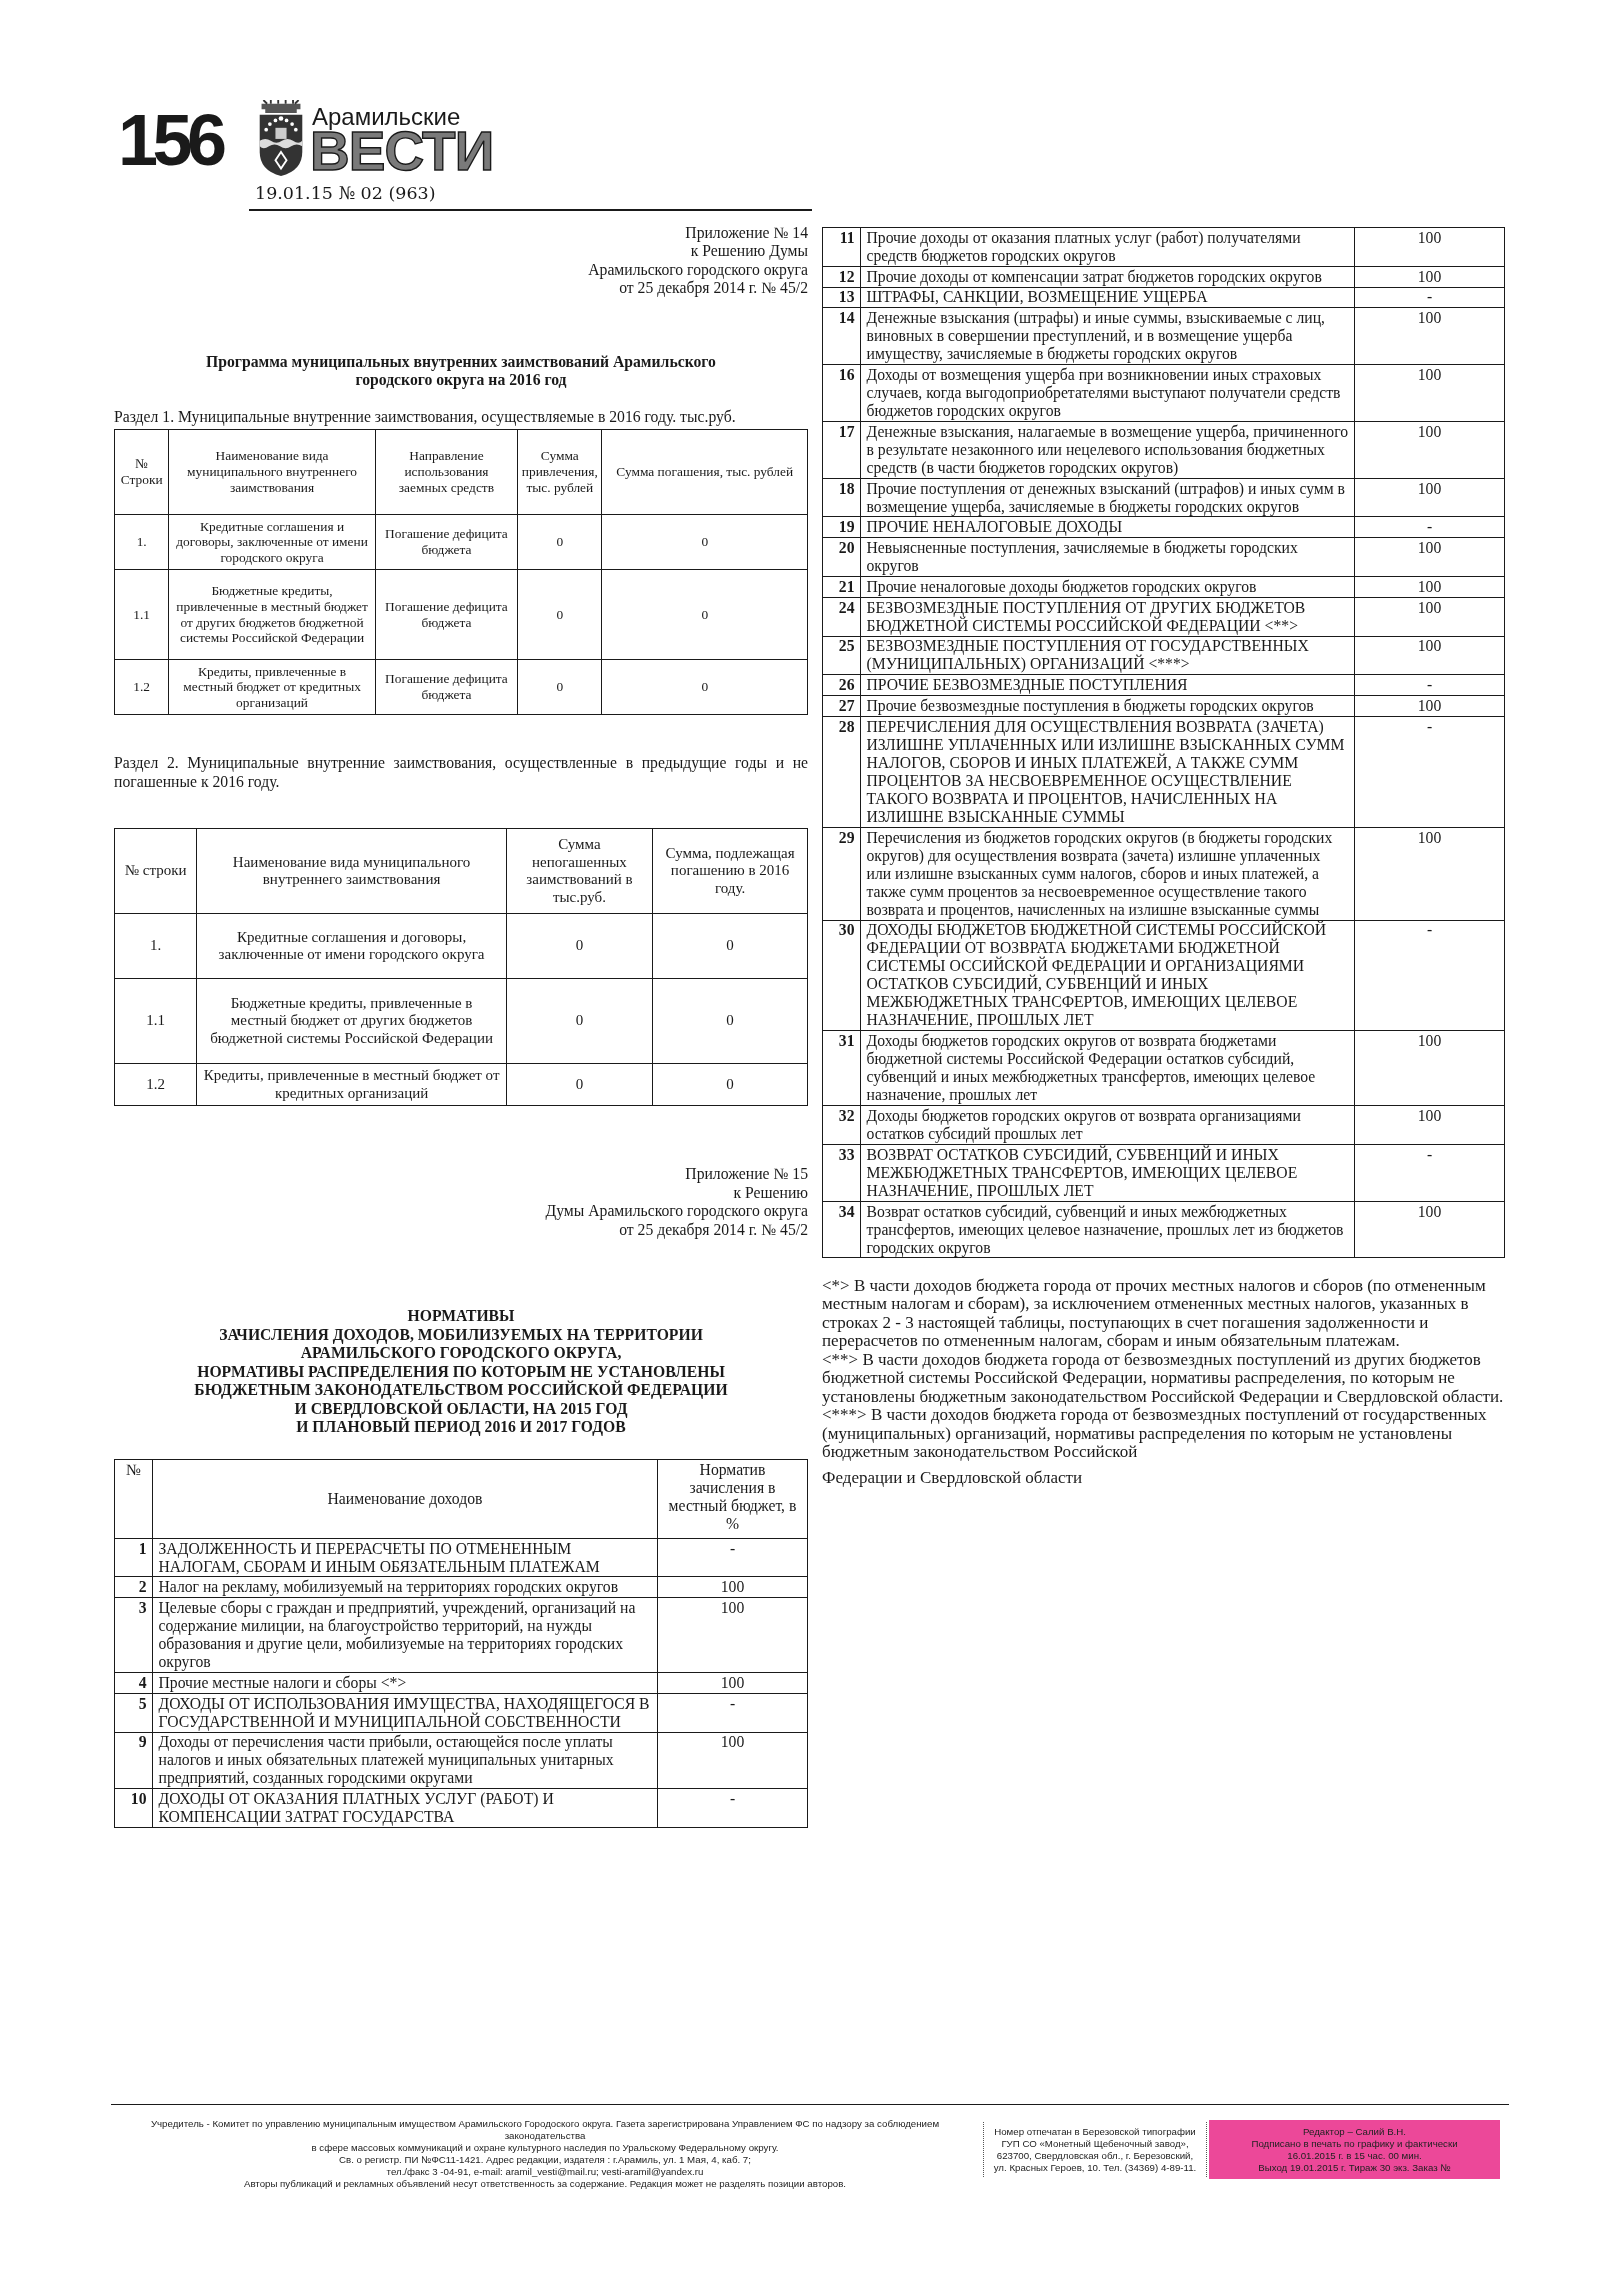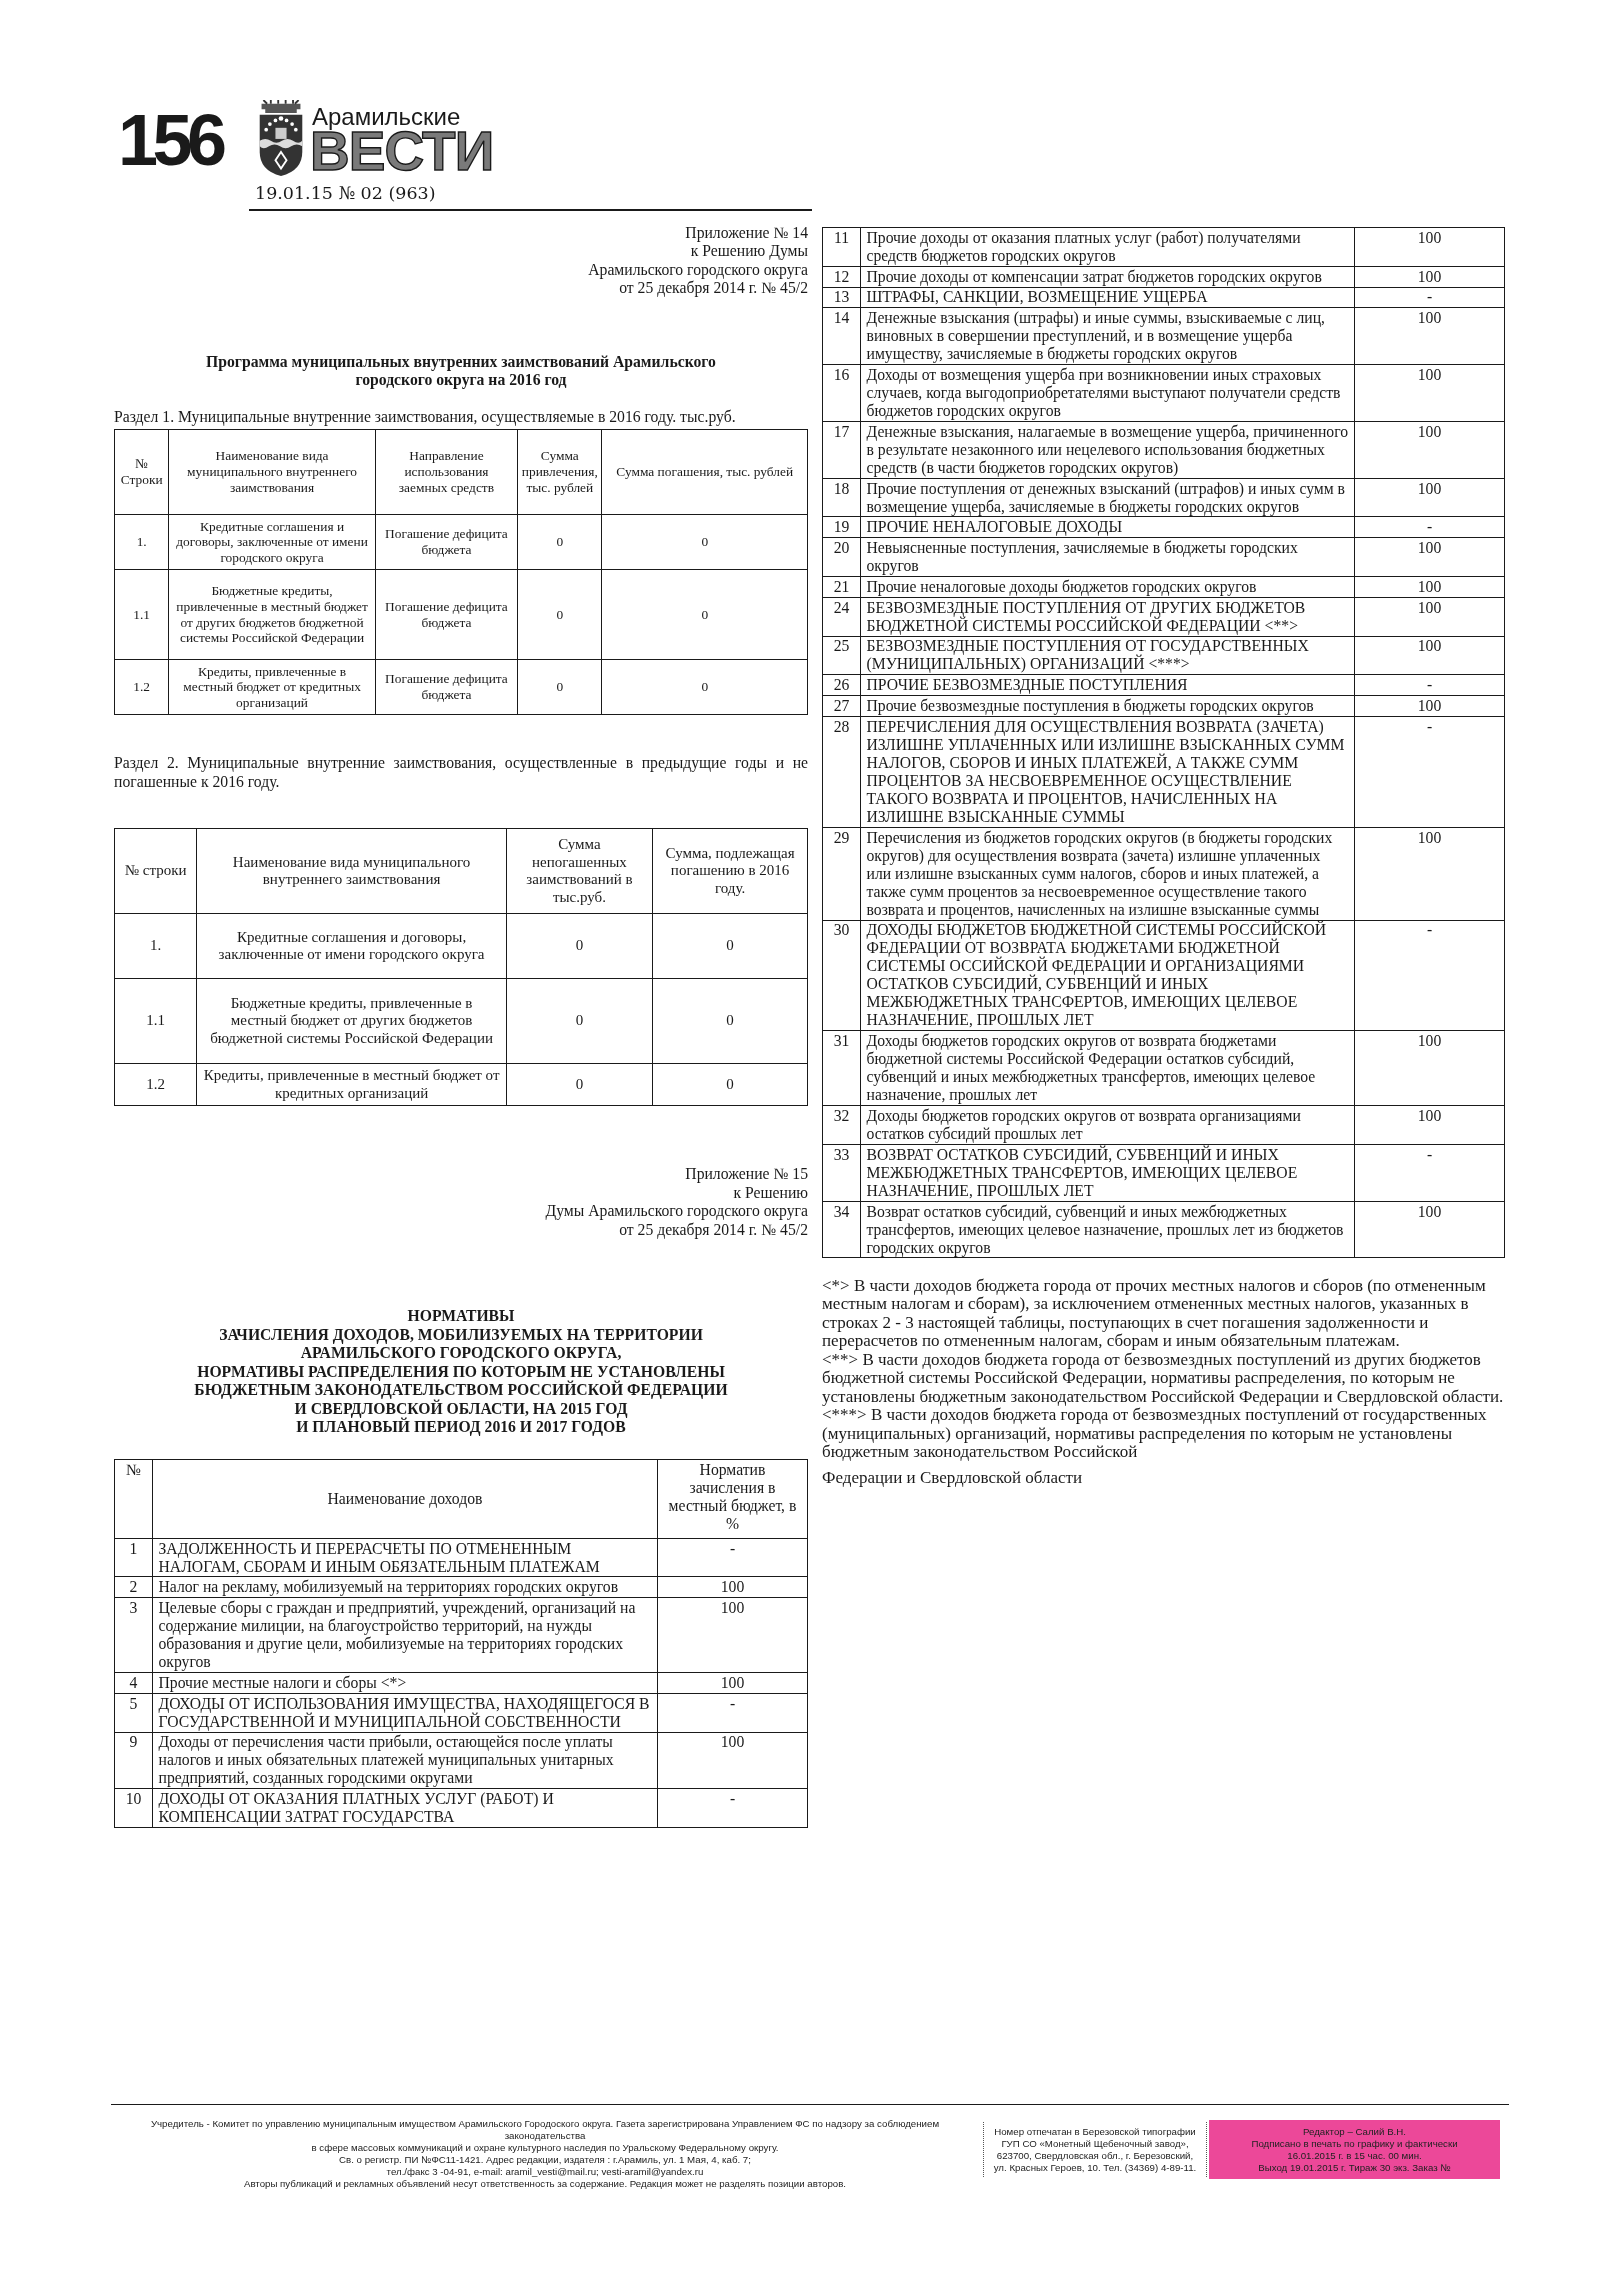--- a/index.html
+++ b/index.html
@@ -38,21 +38,21 @@
   .appendix {
     text-align: right; font-size: 15.7px; line-height: 18.5px; white-space: pre-line;
   }
   .doc-title { text-align: center; font-weight: 700; font-size: 15.7px; line-height: 18.5px; white-space: pre-line; }
   .section-text { font-size: 15.7px; line-height: 18.5px; text-align: justify; }
   table { border-collapse: collapse; width: 100%; }
   td, th { border: 1.8px solid #1a1a1a; font-weight: normal; vertical-align: middle; }
   .t1 td, .t1 th { font-size: 13.4px; line-height: 15.7px; text-align: center; padding: 1.8px 3.7px; }
   .t2 td, .t2 th { font-size: 15px; line-height: 17.5px; text-align: center; padding: 1.8px 3.7px; }
   .t3 td, .t3 th { font-size: 15.7px; line-height: 18px; padding: 0.9px 5.5px; vertical-align: top; }
-  .t3 td.num { text-align: center; width: 26px; }
+  .t3 td.num { text-align: right; width: 26px; font-weight: bold; }
   .t3 td.val { text-align: center; width: 138px; }
   .t3 th.hdr-name { text-align: center; vertical-align: middle; }
   .t3 th.hdr-num { text-align: center; vertical-align: top; width: 26px; }
   .t3 th.hdr-val { text-align: center; width: 138px; }
   .footnotes { font-size: 17px; line-height: 18.5px; }
   .footnotes p { margin: 0; }
 
   
   .footer-rule { position: absolute; left: 111px; top: 2104px; width: 1398px; border-top: 1.8px solid #1a1a1a; }
   .footer {

